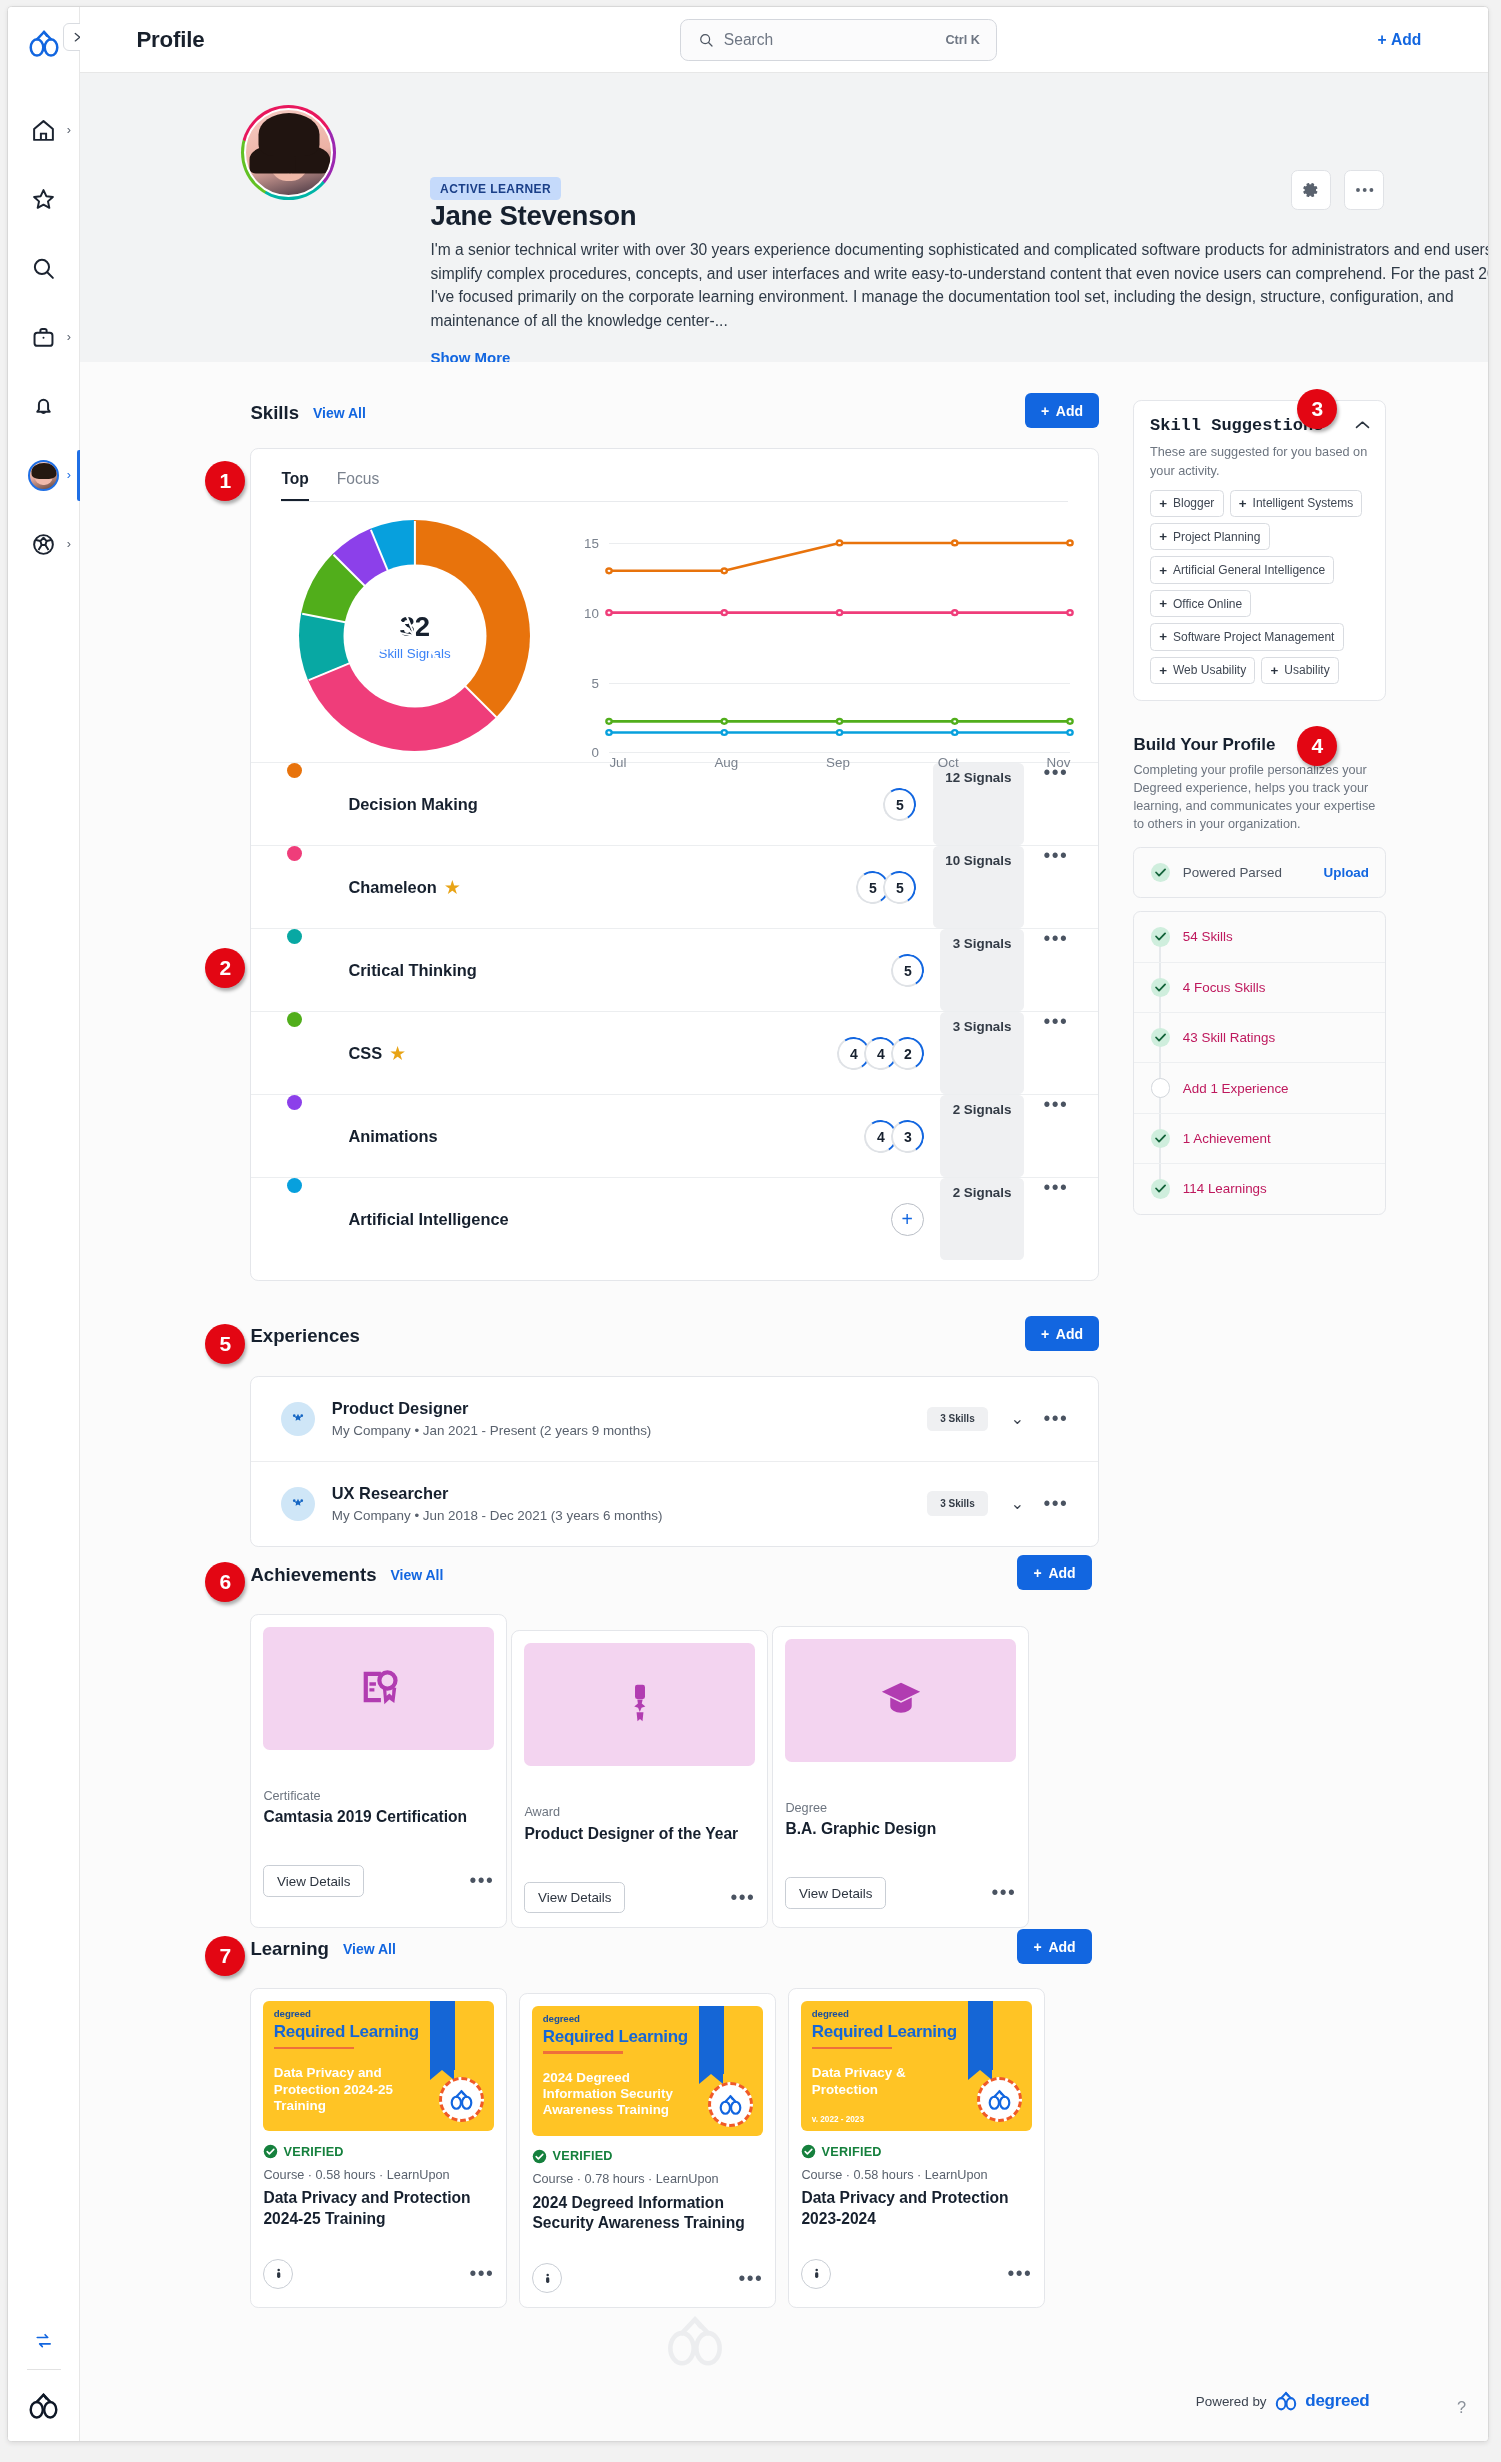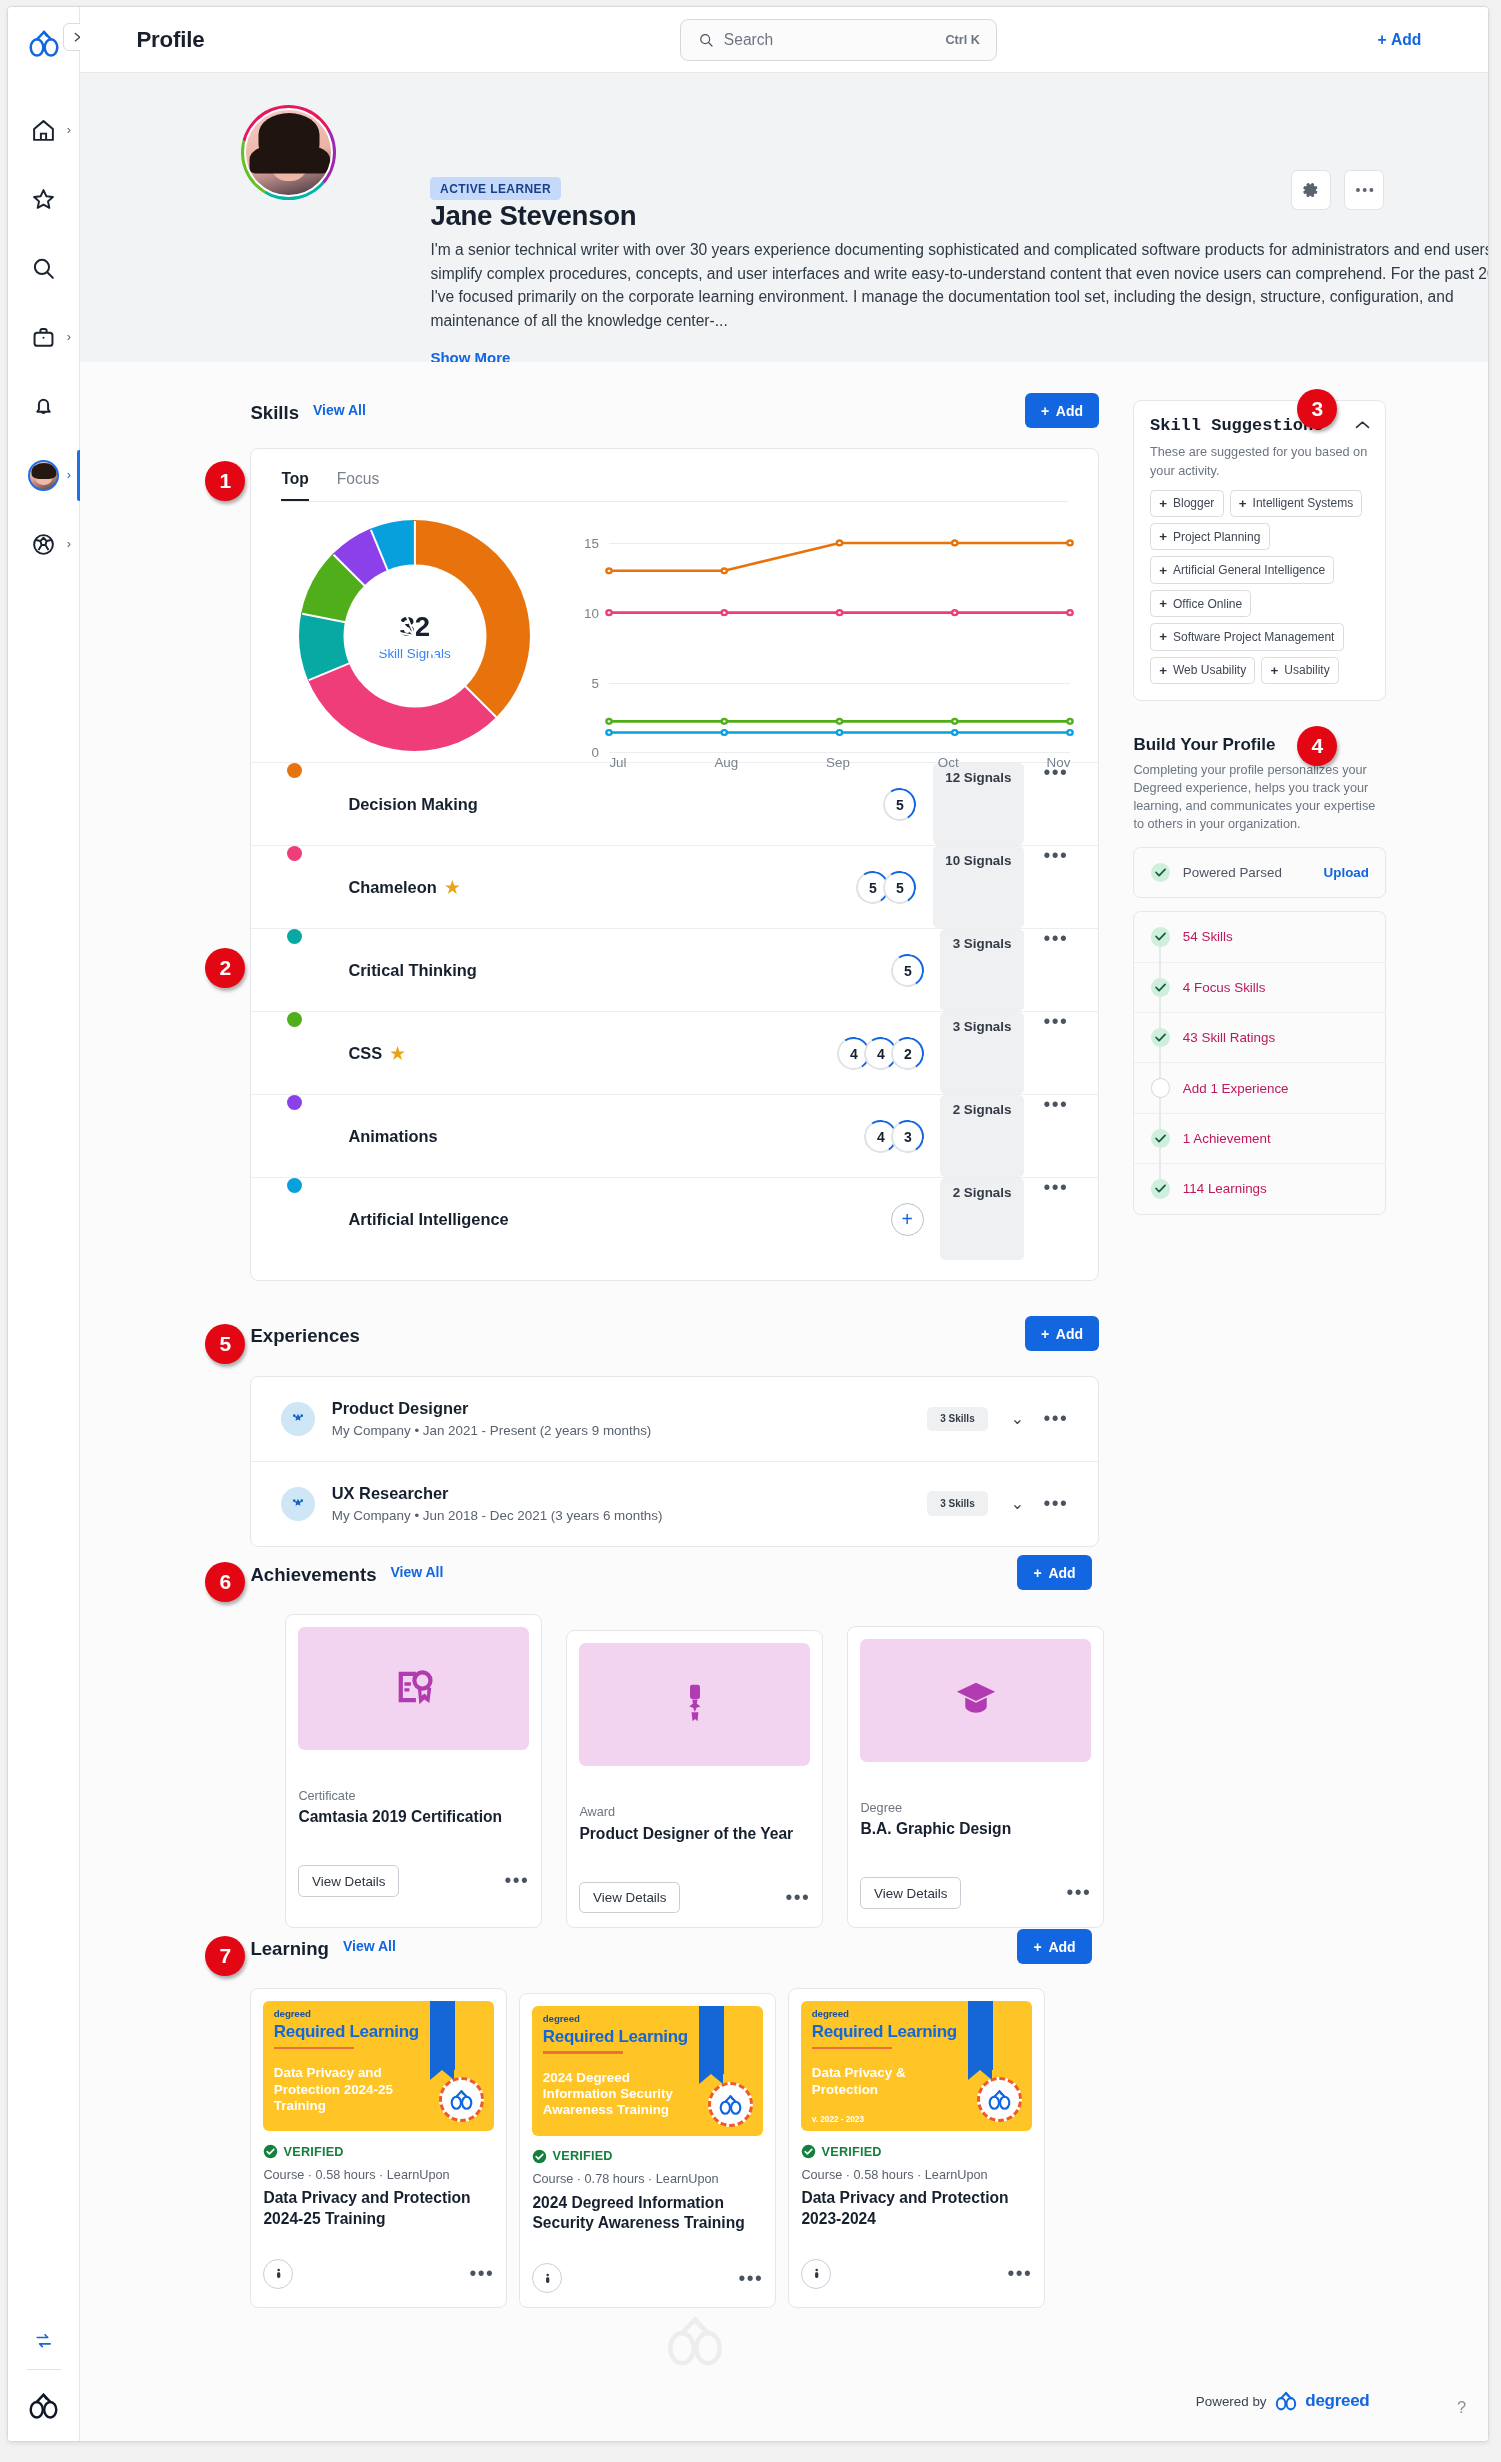--- a/index.html
+++ b/index.html
@@ -110,21 +110,21 @@
   }
   .pf-stats { position:absolute; left:232px; top:309px; display:flex; gap:0; }
   .stat { margin-right:15px; text-align:left; }
   .stat.ctr { text-align:center; }
   .stat-v { font-size:15.6px; font-weight:700; color:#16202e; line-height:1.2; }
   .stat-l { font-size:14px; color:#4a5361; margin-top:3px; }
 
   
   .main { position:absolute; left:72px; top:355px; right:0; bottom:0; background:#fbfbfb; }
 
-  .sec-head { display:flex; position:relative; }
+  .sec-head { display:flex; align-items:center; position:relative; }
   .sec-title { font-size:18.6px; font-weight:700; color:#16202e; }
   .view-all { color:#1266e0; font-size:14px; font-weight:600; margin-left:14px; cursor:pointer; }
   .btn-add {
     background:#1266e0; color:#fff; border:none; border-radius:6px;
     font-size:14px; font-weight:600; padding:0 16.4px; height:35px;
     display:inline-flex; align-items:center; gap:6.7px; cursor:pointer;
     font-family:"Liberation Sans", sans-serif;
   }
   .card { background:#fff; border:0.7px solid #e4e6ea; border-radius:8.2px; }
 
@@ -224,21 +224,21 @@
   .exp-row:last-child { border-bottom:none; }
   .exp-ico { width:34px; height:34px; border-radius:50%; background:#cfe6f7; display:flex; align-items:center; justify-content:center; flex:none; }
   .exp-txt { margin-left:16.4px; }
   .exp-ttl { font-size:16.4px; font-weight:700; color:#16202e; }
   .exp-meta { font-size:13.4px; color:#5a626e; margin-top:5.2px; }
   .skpill { background:#eff0f2; color:#333b46; font-size:10px; font-weight:600; border-radius:5.2px; padding:6.7px 13.4px; }
   .chevd { margin-left:22.3px; color:#3c4450; font-size:16.4px; cursor:pointer; }
 
   
   .ach-head { position:absolute; left:242px; top:1557px; width:849px; }
-  .ach-grid { position:absolute; left:242px; top:1607px; width:864px; display:flex; gap:24px;margin-left:35px; }
+  .ach-grid { position:absolute; left:242px; top:1607px; width:864px; display:flex; gap:4px; }
   .ach-card { width:257px; background:#fff; border:0.7px solid #e4e6ea; border-radius:8.2px; padding:12px 12px 13.4px; }
   .ach-card.mid { margin-top:16.4px; }
   .ach-card.last { margin-top:12px; }
   .ach-img { width:100%; height:123px; border-radius:6.7px; background:#f3d4f0; display:flex; align-items:center; justify-content:center; }
   .ach-kind { font-size:12.7px; color:#6d7580; margin-top:39px; }
   .ach-name { font-size:15.6px; font-weight:700; color:#16202e; margin-top:5.2px; }
   .ach-foot { display:flex; align-items:center; margin-top:39px; }
   .btn-out {
     border:0.7px solid #c9ced5; border-radius:5.2px; background:#fff;
     font-size:13.4px; color:#2d3540; padding:7.4px 12.7px; cursor:pointer;

